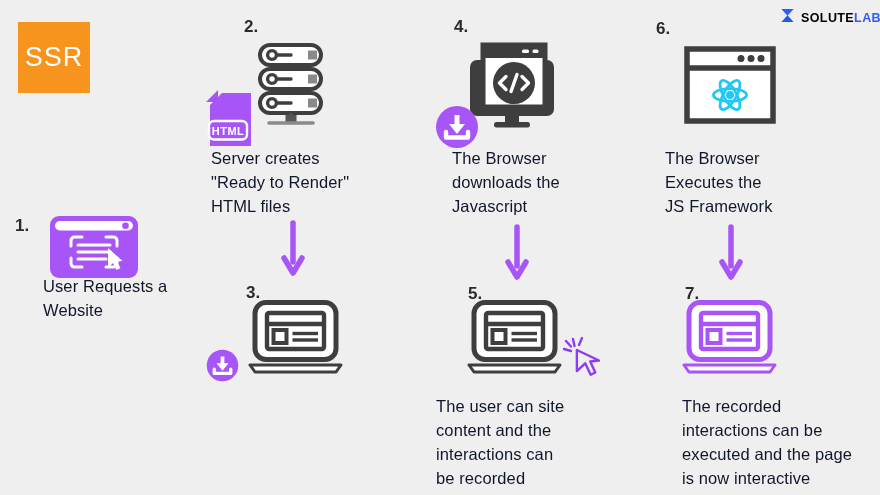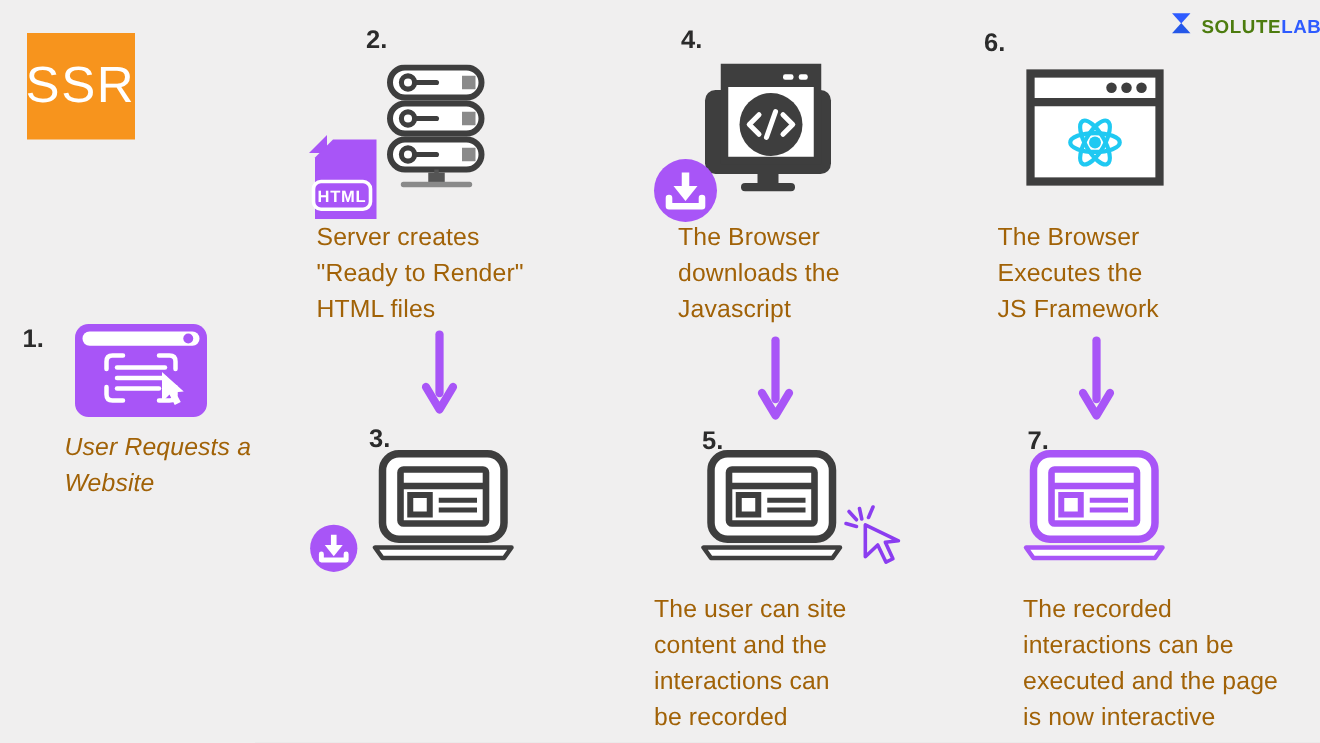--- a/index.html
+++ b/index.html
@@ -3,34 +3,34 @@
 <meta charset="utf-8">
 <style>
   html,body{margin:0;padding:0;background:#e8e8e8;}
   .canvas{
     position:relative;width:880px;height:495px;background:#f0efef;
     font-family:"Liberation Sans",sans-serif;overflow:hidden;
   }
   .abs{position:absolute;}
   .ssr-badge{
     left:18px;top:22px;width:72px;height:71px;background:#F7941D;
-    display:flex;align-items:center;justify-content:flex-end;
-    color:#fff;font-size:34px;font-weight:500;letter-spacing:1px;
+    display:flex;align-items:center;justify-content:center;
+    color:#fff;font-size:27px;font-weight:500;letter-spacing:1px;
   }
   .logo{left:779px;top:7px;display:flex;align-items:center;gap:5px;}
   .logo-text{font-size:12.5px;font-weight:700;letter-spacing:.4px;}
-  .logo-text .primary{color:#4d7c0f;}
+  .logo-text .primary{color:#000000;}
   .logo-text .secondary{color:#2E5BFF;}
   .step-num{font-size:17px;font-weight:600;color:#2b2b2b;}
   .step-label{
-    font-size:16.5px;line-height:24px;font-weight:500;color:#a16207;
+    font-size:16.5px;line-height:24px;font-weight:500;color:#0f172a;
     white-space:pre-line;letter-spacing:.1px;
   }
   
-  .num-1{left:15px;top:216px;}  .icon-1{left:50px;top:216px;}  .label-1{left:43px;top:286px;width:190px;font-style:italic;}
+  .num-1{left:15px;top:216px;}  .icon-1{left:50px;top:216px;}  .label-1{left:43px;top:274px;width:190px;}
   .num-2{left:244px;top:17px;}  .icon-srv{left:258px;top:43px;} .icon-html{left:206px;top:90px;} .label-2{left:211px;top:146px;width:190px;}
   .num-3{left:246px;top:283px;} .icon-3{left:247px;top:300px;} .badge-3{left:206px;top:349px;} .label-3{left:185px;top:394px;width:230px;}
   .num-4{left:454px;top:17px;}  .icon-4{left:464px;top:38px;}  .badge-4{left:435px;top:105px;} .label-4{left:452px;top:146px;width:180px;}
   .num-5{left:468px;top:284px;} .icon-5{left:466px;top:300px;} .cursor-5{left:562px;top:336px;} .label-5{left:436px;top:394px;width:200px;}
   .num-6{left:656px;top:19px;}  .icon-6{left:684px;top:46px;}  .label-6{left:665px;top:146px;width:180px;}
   .num-7{left:685px;top:284px;} .icon-7{left:681px;top:300px;} .label-7{left:642px;top:394px;width:230px;margin-left:40px;}
   .arrow-1{left:280px;top:220px;} .arrow-2{left:504px;top:224px;} .arrow-3{left:718px;top:224px;}
 </style>
 </head>
 <body>

